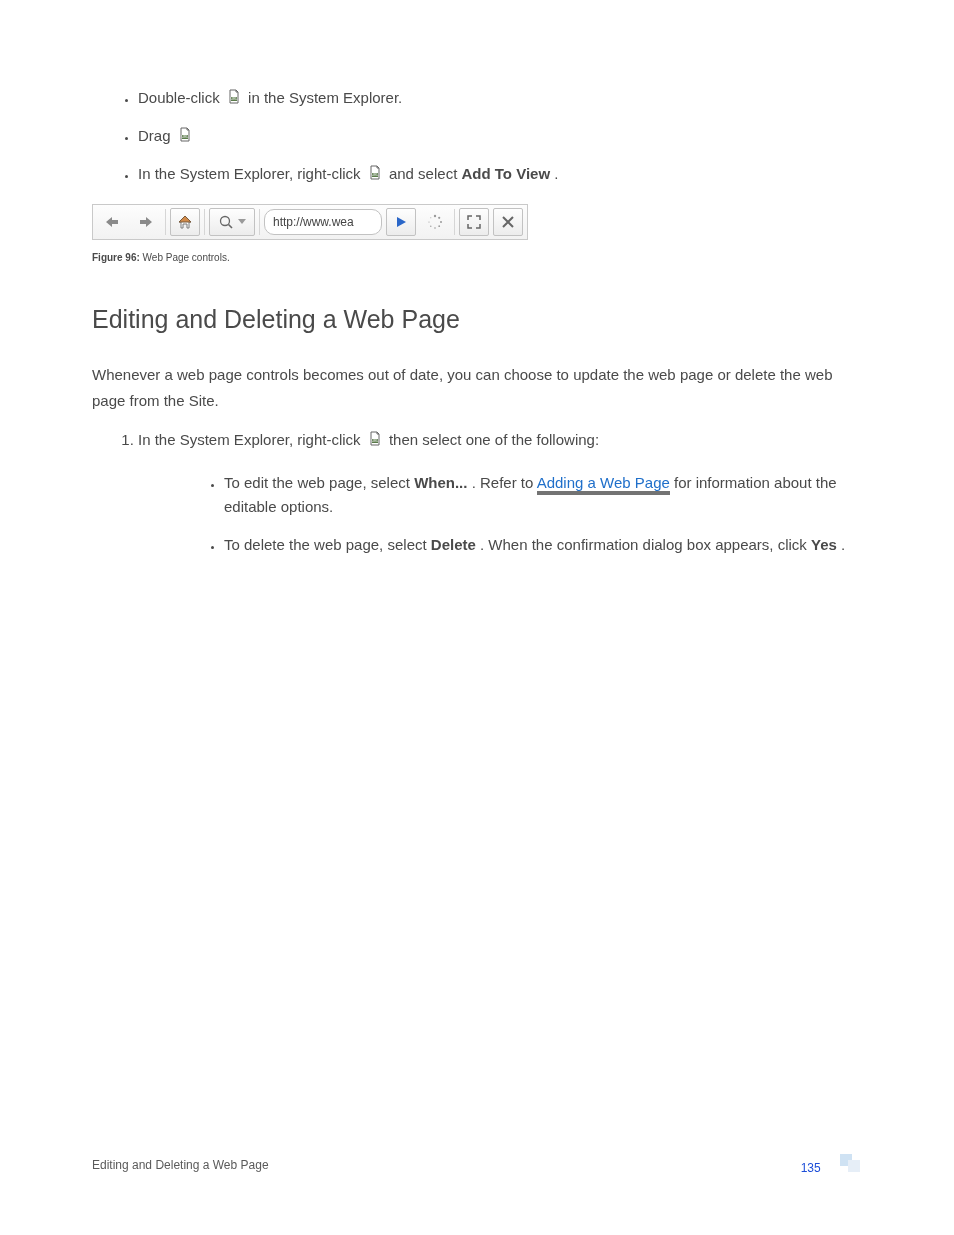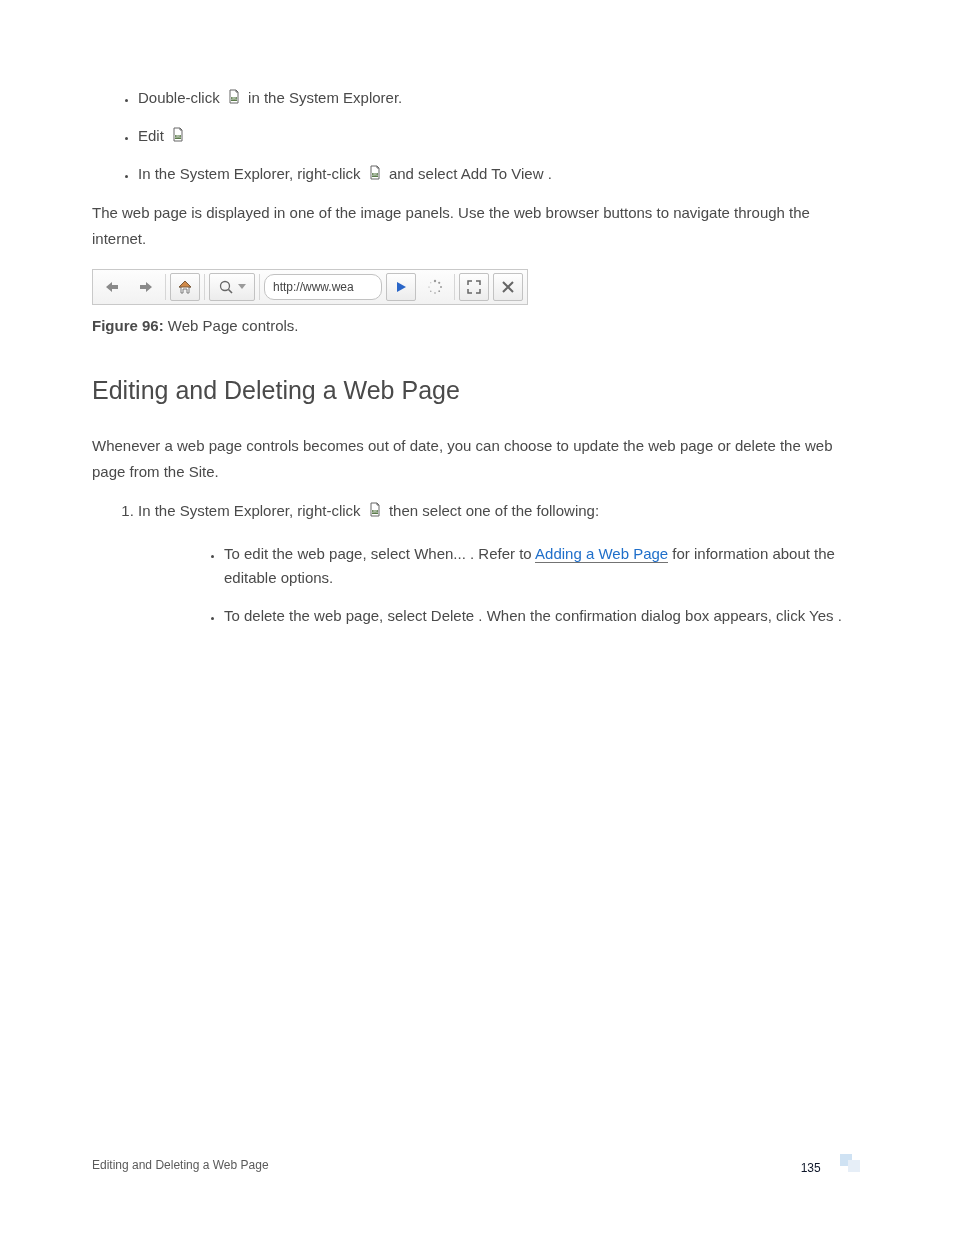--- a/index.html
+++ b/index.html
@@ -5,37 +5,37 @@
   html,body{margin:0;padding:0;background:#fff;color:#4a4a4a;font-family:"Segoe UI",Arial,sans-serif;}
   .page{position:relative;width:954px;height:1235px;margin:0 auto;box-sizing:border-box;padding:86px 92px 98px 92px;}
   ul.bul{list-style:disc;padding-left:46px;margin:0;}
   ul.bul.inner{padding-left:86px;}
   ul.bul li{font-size:15px;line-height:1.6;margin:0 0 14px 0;color:#4a4a4a;}
   ul.bul li::marker{font-size:11px;}
   p.body{font-size:15px;line-height:1.7;margin:10px 0 14px 0;}
   h2.section{font-size:25px;font-weight:400;color:#4a4a4a;margin:42px 0 28px 0;}
   ol{list-style:decimal;padding-left:46px;margin:0;}
   ol li{font-size:15px;line-height:1.7;margin:0 0 14px 0;}
-  .caption{font-size:15px;color:#4a4a4a;margin:12px 0 30px 0;}
+  .caption{font-size:10px;color:#4a4a4a;margin:12px 0 30px 0;}
   .caption b{font-weight:700;}
-  a.lnk{color:#1f6fca;text-decoration:none;border-bottom:1px solid #737373;}
-  .bold{font-weight:400;}
+  a.lnk{color:#1f6fca;text-decoration:none;border-bottom:4px solid #737373;}
+  .bold{font-weight:700;}
   
   .url-icon{display:inline-block;width:16px;height:16px;vertical-align:middle;position:relative;margin:0 2px;}
   .url-icon svg{position:absolute;top:-2px;left:0;}
   
   .toolbar{border:1px solid #c9c9c9;background:linear-gradient(#fdfdfd,#f2f2f2);display:inline-flex;align-items:center;height:34px;padding:0 2px;margin-top:4px;}
   .tbtn{width:28px;height:26px;margin:0 2px;border:1px solid #c2c2c2;border-radius:2px;background:linear-gradient(#fefefe,#ececec);display:flex;align-items:center;justify-content:center;}
   .tbtn.flat{border-color:transparent;background:transparent;}
   .tbtn.wide{width:44px;}
   .badge{display:inline-flex;align-items:center;font-size:12px;color:#444;border:1px solid #c2c2c2;background:#fff;height:24px;padding:0 8px;margin:0 2px;border-radius:10px;min-width:100px;}
   .sep{width:1px;height:26px;background:#d6d6d6;margin:0 2px;}
   
   .footer{position:absolute;bottom:60px;left:92px;right:92px;display:flex;align-items:center;justify-content:space-between;font-size:12px;color:#5a5a5a;}
-  .pnum{color:#0f172a;margin-right:10px;}
+  .pnum{color:#1d4ed8;margin-right:10px;}
   .sqs{display:inline-block;width:28px;height:18px;position:relative;}
   .sqs::before,.sqs::after{content:"";position:absolute;width:12px;height:12px;}
   .sqs::before{background:#cfe2f3;left:6px;top:0;}
   .sqs::after{background:#e6eef7;left:14px;top:6px;}
 </style>
 </head>
 <body>
 
 <div class="page">
 
@@ -46,21 +46,21 @@
         <svg width="16" height="16" viewBox="0 0 16 16">
             <path d="M4 1 h6 l2 2 v11 h-8 z" fill="#fff" stroke="#666"></path>
             <path d="M10 1 v2 h2" fill="none" stroke="#666"></path>
             <rect x="5" y="8" width="6" height="4" fill="#5a7a4a"></rect>
             <text x="8" y="11" font-size="3.5" fill="#fff" text-anchor="middle" font-family="Arial">URL</text>
           </svg>
       </span>
       <span> in the System Explorer.</span>
     </li>
     <li>
-      <span>Edit </span>
+      <span>Drag </span>
       <span class="url-icon">
         <svg width="16" height="16" viewBox="0 0 16 16">
             <path d="M4 1 h6 l2 2 v11 h-8 z" fill="#fff" stroke="#666"></path>
             <path d="M10 1 v2 h2" fill="none" stroke="#666"></path>
             <rect x="5" y="8" width="6" height="4" fill="#5a7a4a"></rect>
             <text x="8" y="11" font-size="3.5" fill="#fff" text-anchor="middle" font-family="Arial">URL</text>
           </svg>
       </span>
     </li>
     <li>
@@ -72,21 +72,20 @@
             <rect x="5" y="8" width="6" height="4" fill="#5a7a4a"></rect>
             <text x="8" y="11" font-size="3.5" fill="#fff" text-anchor="middle" font-family="Arial">URL</text>
           </svg>
       </span>
       <span> and select </span>
       <span class="bold">Add To View</span>
       <span>.</span>
     </li>
   </ul>
 
-  <p class="body">The web page is displayed in one of the image panels. Use the web browser buttons to navigate through the internet.</p>
 
   
   <div class="toolbar">
     <div class="tbtn flat">
       <svg width="16" height="14" viewBox="0 0 16 14">
           <path d="M8 2 L2 7 L8 12 L8 9 L14 9 L14 5 L8 5 Z" fill="#8a8a8a"></path>
         </svg>
     </div>
     <div class="tbtn flat">
       <svg width="16" height="14" viewBox="0 0 16 14">

